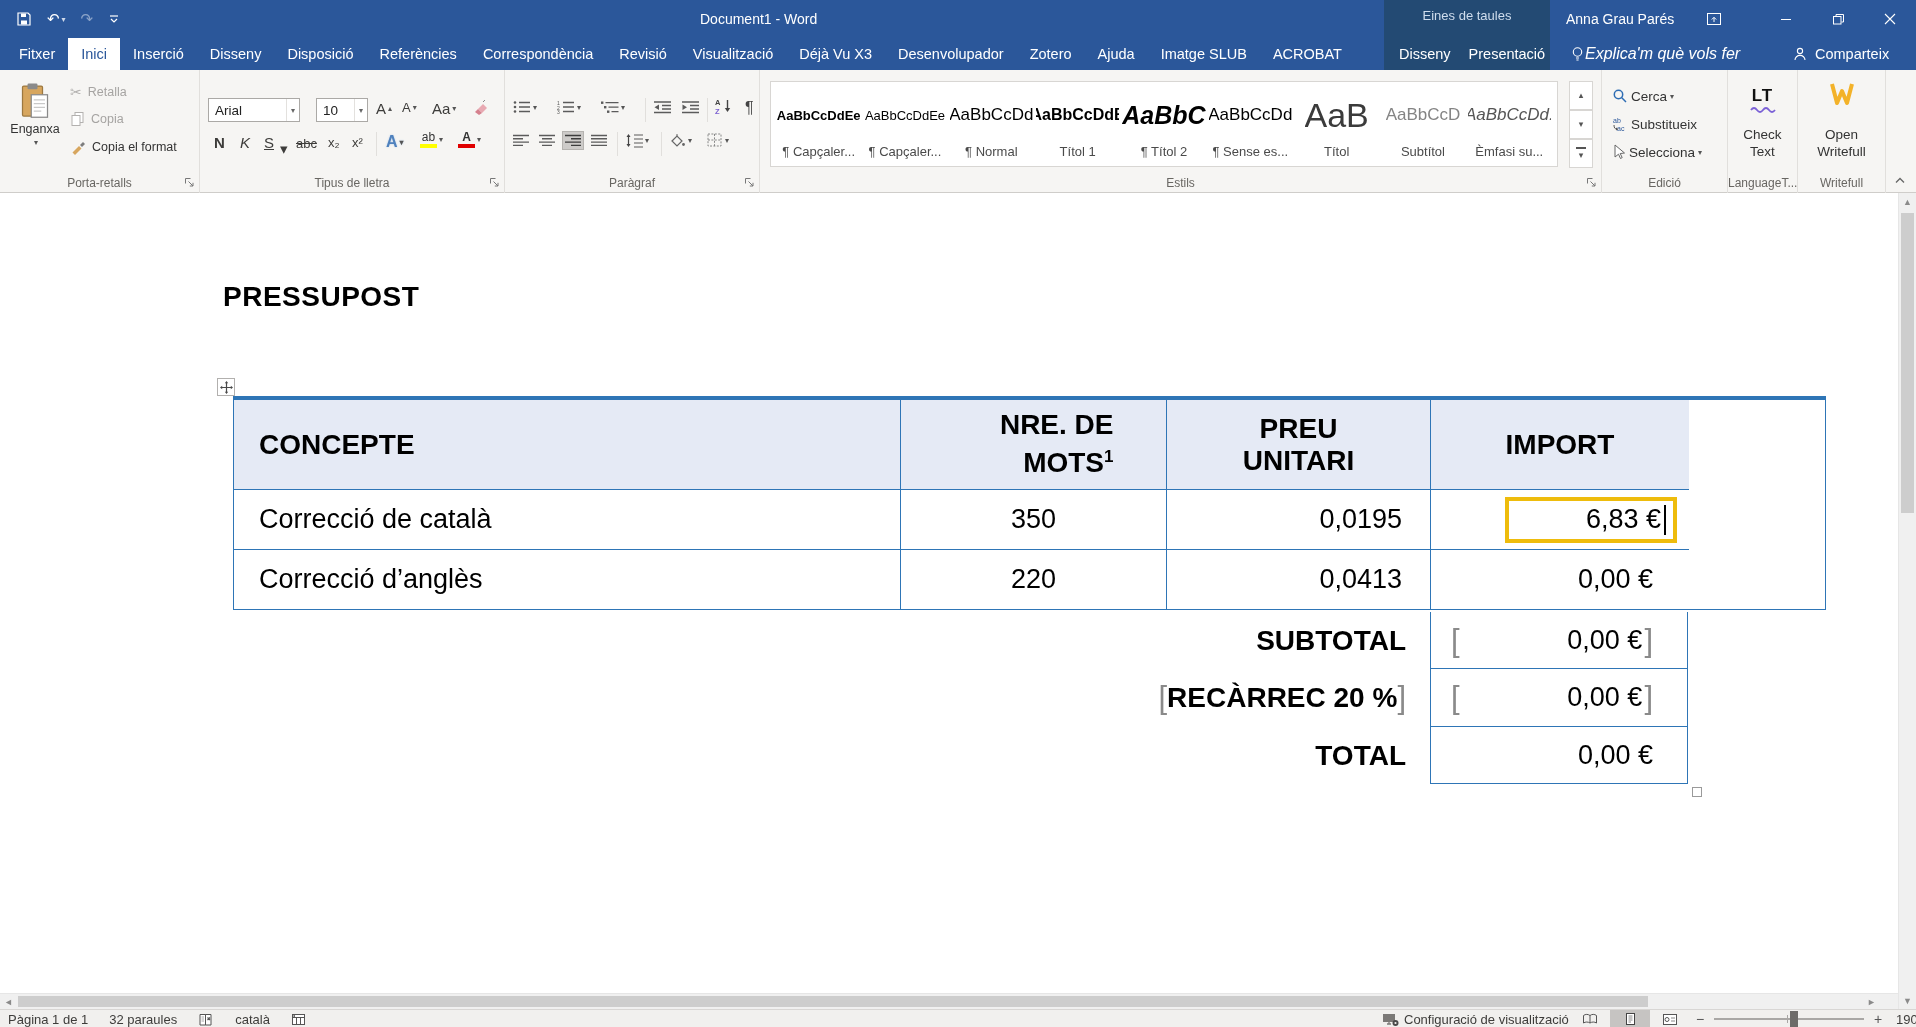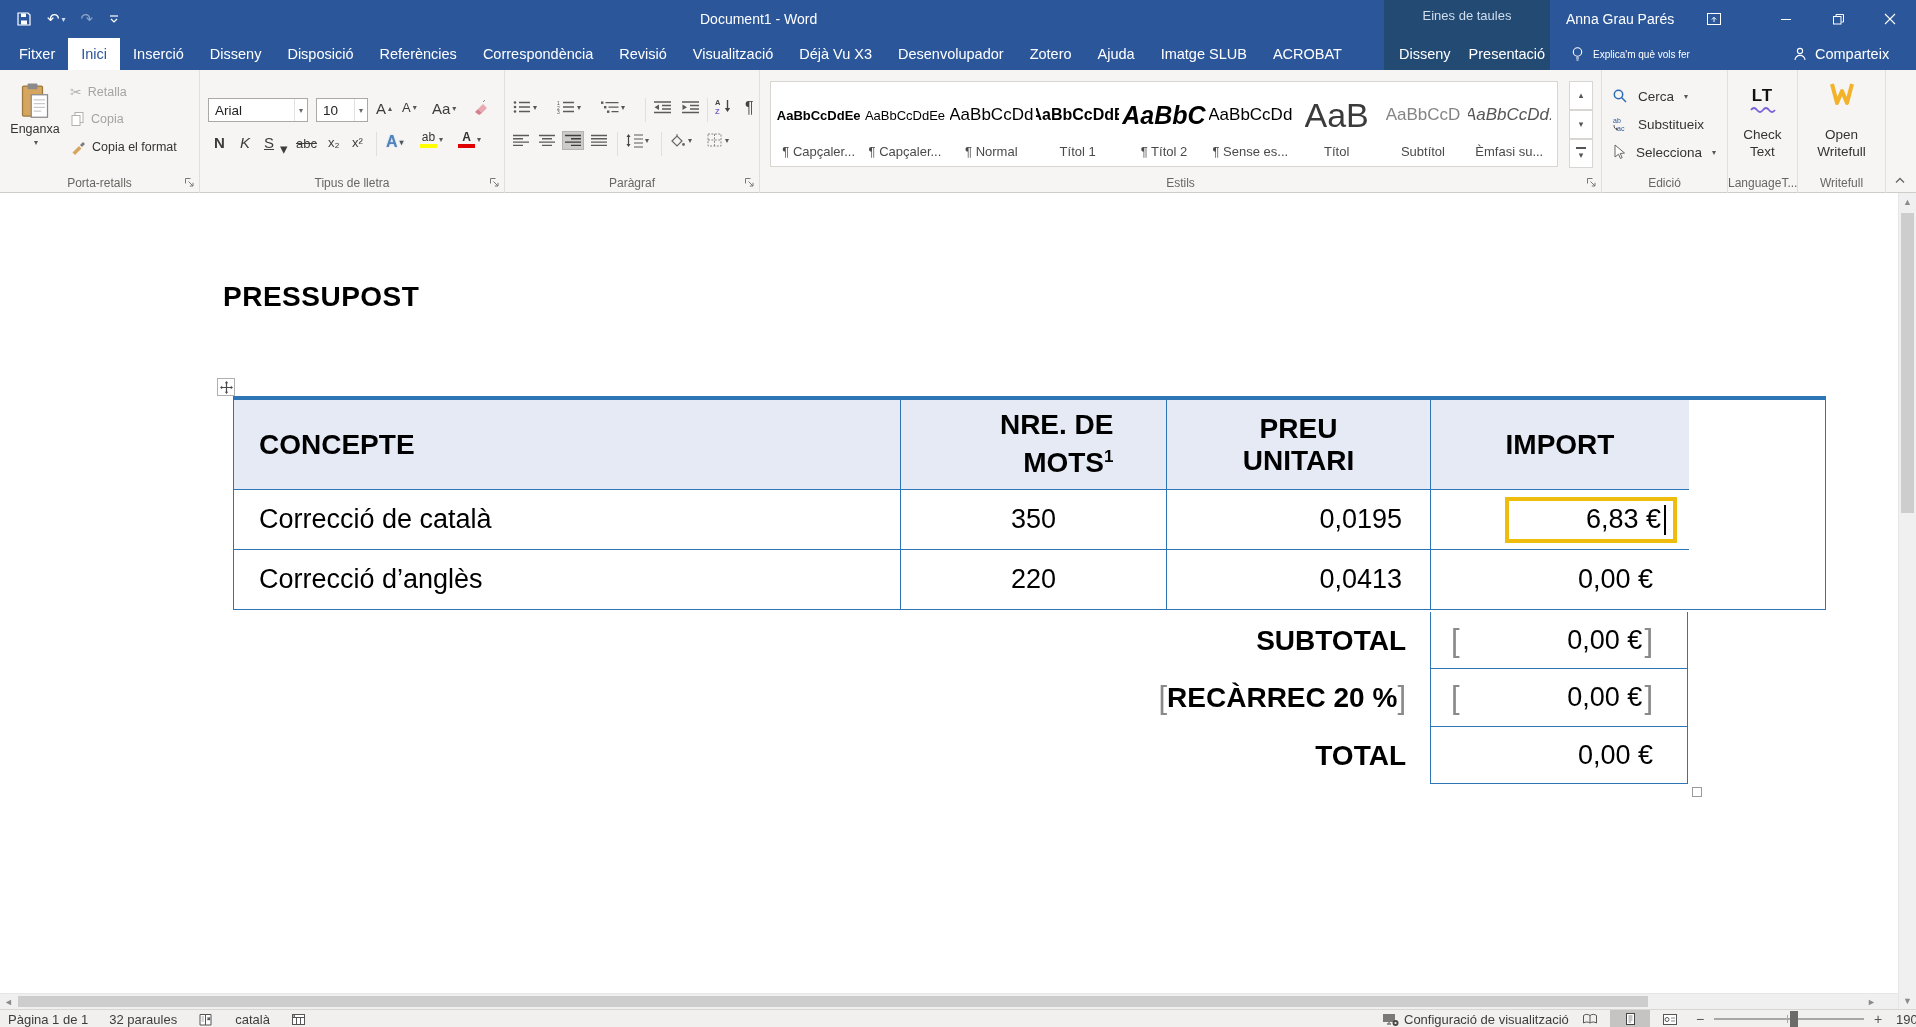--- a/index.html
+++ b/index.html
@@ -18,21 +18,21 @@
   .winbtns { position:absolute; right:0; top:0; height:38px; display:flex; align-items:stretch; }
   .wbtn { width:52px; display:flex; align-items:center; justify-content:center; }
   .wbtn.ropt { width:44px; margin-right:24px; }
   .tabs { position:absolute; left:6px; top:38px; height:32px; display:flex; }
   .tab { padding:0 13px; line-height:32px; font-size:14.5px; color:#fff; white-space:nowrap; }
   .tab.active { background:#fff; color:var(--blue); }
   .ctxblock { position:absolute; left:1384px; top:0; width:166px; height:70px; background:var(--ctx); }
   .ctx-label { text-align:center; margin-top:8px; font-size:13px; color:#cfdded; }
   .ctx-tabs { position:absolute; bottom:0; left:6px; display:flex; }
   .ctx-tabs .tab { padding:0 9px; }
-  .tellme { position:absolute; left:1570px; top:38px; height:32px; display:flex; align-items:center; gap:8px; font-size:10px; color:#fff; }
+  .tellme { position:absolute; left:1570px; top:38px; height:32px; display:flex; align-items:center; gap:0; font-size:16px; color:#fff;font-style:italic; }
   .share { position:absolute; left:1792px; top:38px; height:32px; display:flex; align-items:center; gap:7px; font-size:14.5px; color:#fff; }
 
   
   .ribbon { position:absolute; top:70px; left:0; width:1916px; height:123px; background:var(--ribbed); border-bottom:1px solid #cfcdca; z-index:4; }
   .grp { position:absolute; top:0; height:123px; border-right:1px solid #e1dfdc; }
   .grp-label { position:absolute; bottom:3px; left:0; right:0; text-align:center; font-size:12px; color:#686662; }
   .launcher { position:absolute; right:3px; bottom:4px; width:12px; height:12px; }
   .g-clip { left:0; width:200px; } .g-font { left:200px; width:305px; }
   .g-para { left:505px; width:255px; } .g-styles { left:760px; width:842px; }
   .g-edit { left:1602px; width:126px; } .g-lt { left:1728px; width:70px; } .g-wf { left:1798px; width:88px; }
@@ -57,21 +57,21 @@
   .stycard .samp { flex:1; display:flex; align-items:center; white-space:nowrap; overflow:hidden; color:#000; }
   .stycard .nm { font-size:13px; color:#4a4a4a; white-space:nowrap; padding-bottom:3px; }
   .s1 .samp{font-size:13px;font-weight:bold} .s2 .samp{font-size:13px}
   .s3 .samp{font-size:17px} .s4 .samp{font-size:16px;font-weight:bold}
   .s5 .samp{font-size:25px;font-weight:bold;font-style:italic} .s6 .samp{font-size:17px}
   .s7 .samp{font-size:34px;color:#3b3b3b} .s8 .samp{font-size:17px;color:#848484}
   .s9 .samp{font-size:17px;font-style:italic;color:#555}
   .gal-scroll { position:absolute; right:8px; top:11px; width:24px; }
   .gsb { width:24px; height:29px; background:#fff; border:1px solid #d8d6d3; display:flex; align-items:center; justify-content:center; font-size:9px; color:#555; flex-direction:column; line-height:1; }
   .gsb .ln { width:10px; height:1.5px; background:#555; margin-bottom:2px; }
-  .edit-row { position:absolute; left:10px; display:flex; align-items:center; gap:10px; font-size:13.5px; color:#333; white-space:nowrap; }
+  .edit-row { position:absolute; left:10px; display:flex; align-items:center; gap:3px; font-size:13.5px; color:#333; white-space:nowrap; }
   .two-line { position:absolute; left:0; right:0; text-align:center; font-size:13.5px; color:#333; line-height:17px; }
   .lt-logo { position:absolute; top:16px; left:0; right:0; display:flex; flex-direction:column; align-items:center; }
   .lt-logo .ltt { font-weight:bold; font-size:17px; color:#111; letter-spacing:1px; }
   .collapse-btn { position:absolute; right:10px; bottom:8px; }
 
   
   .docarea { position:absolute; top:193px; left:0; width:1898px; height:800px; background:#fff; }
   .heading { position:absolute; left:223px; top:88px; font-size:28px; font-weight:bold; color:#000; letter-spacing:.5px; }
   .movehandle { position:absolute; left:217px; top:185px; width:18px; height:18px; border:1px solid #b2b0ae; background:#fff; display:flex; align-items:center; justify-content:center; }
   .wtable { position:absolute; left:233px; top:203px; width:1593px; display:grid; grid-template-columns:667px 266px 264px 258px; border:1px solid var(--tb); border-top:4px solid var(--tb); }
@@ -244,21 +244,21 @@
     <div class="grp-label">Porta-retalls</div>
     <span class="launcher">
         <svg width="11" height="11" viewBox="0 0 11 11">
           <path d="M1.5 1.5h5M1.5 1.5v5" stroke="#777" fill="none"></path>
           <path d="M4.5 4.5 9 9M9 5.8V9H5.8" stroke="#777" fill="none"></path>
         </svg>
       </span>
   </div>
 
   <div class="grp g-font">
-    <div class="combo" style="left:8px; top:28px; width:100px;">
+    <div class="combo" style="left:8px; top:28px; width:92px;">
       <span>Arial</span>
       <span class="cc">▾</span>
     </div>
     <div class="combo" style="left:116px; top:28px; width:52px;">
       <span>10</span>
       <span class="cc">▾</span>
     </div>
     <div class="rbtn" style="left:176px; top:30px;">
         <span>A</span>
         <span class="mini">▴</span>

